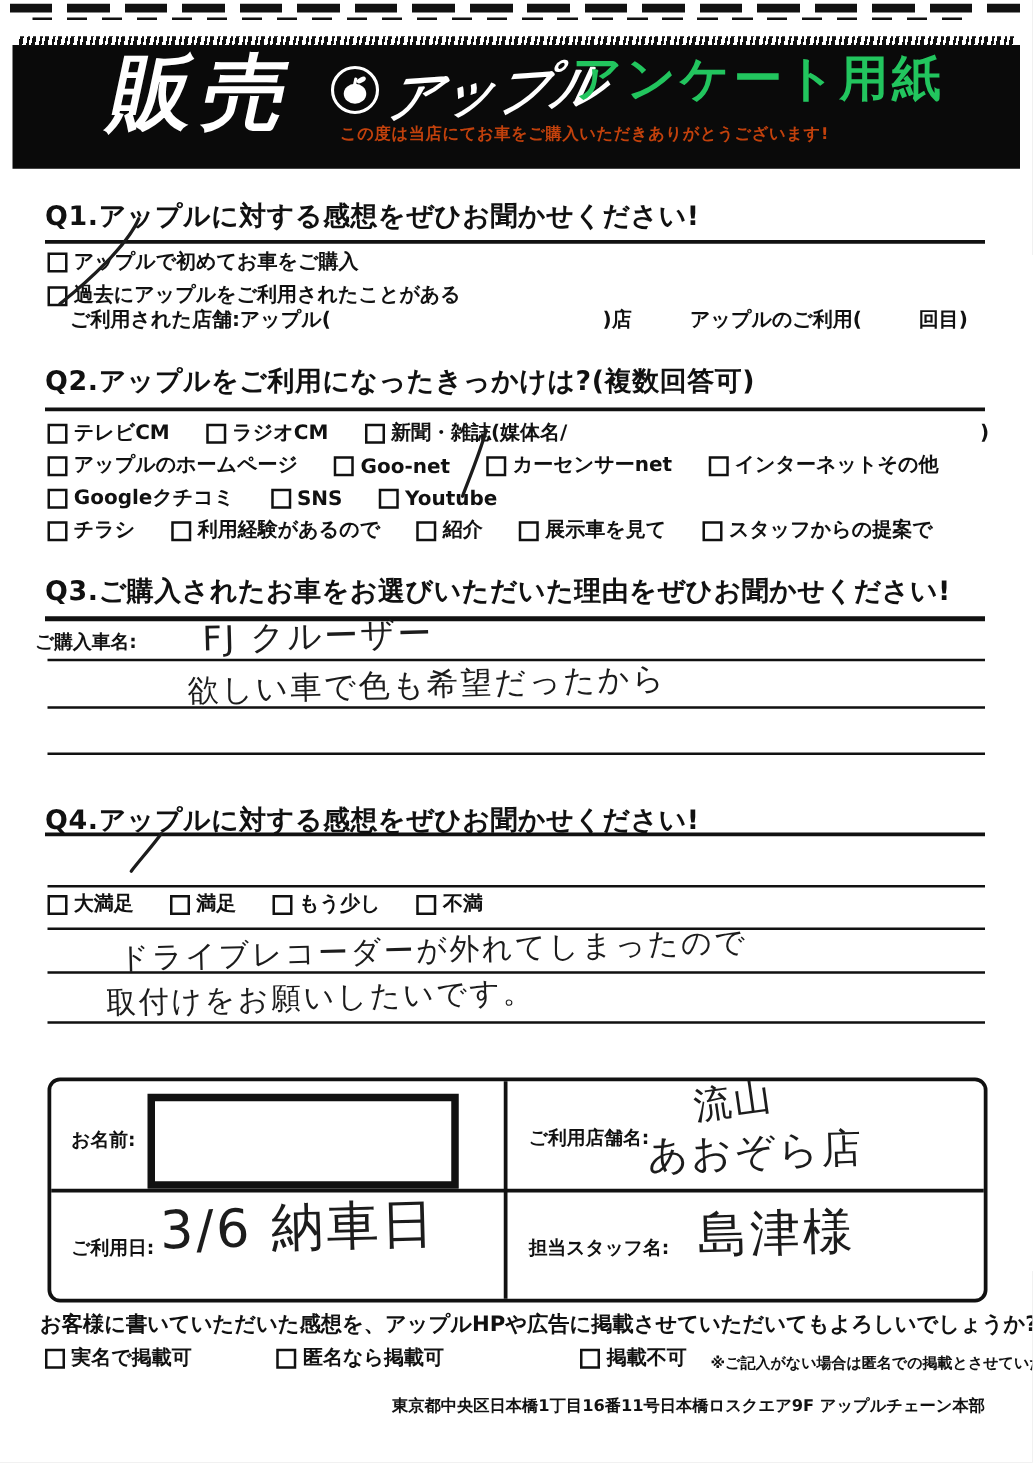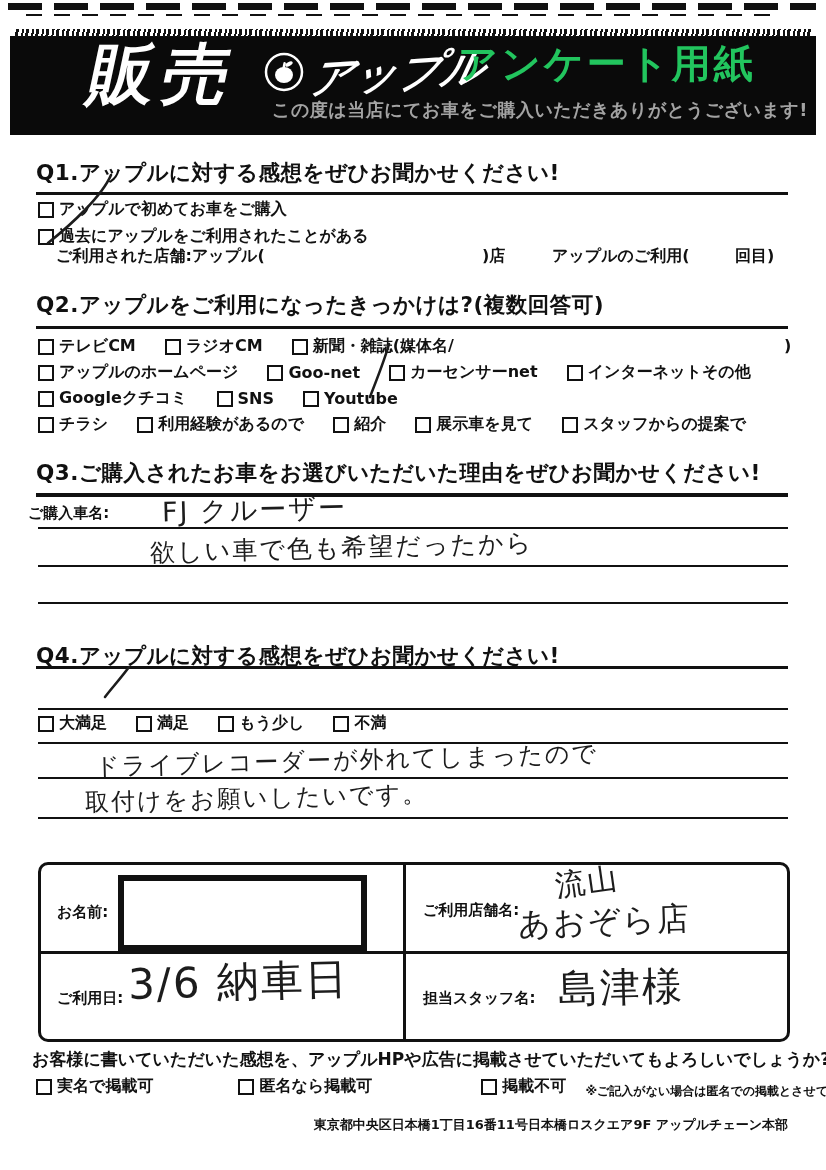--- a/index.html
+++ b/index.html
@@ -15,21 +15,21 @@
 
   
   .banner{top:36px;left:10px;width:806px;height:99px;background:#0a0a0a;}
   .banner::before{content:"";position:absolute;top:-7px;left:4px;right:4px;height:8px;
          background:repeating-linear-gradient(100deg,transparent 0 2px,#111 2px 5px,transparent 5px 8px,#111 8px 10px);}
   .stamp{left:80px;top:6px;color:#fff;font-size:66px;font-weight:900;
          transform:skewX(-12deg);letter-spacing:8px;line-height:1;}
   .brand-script{left:302px;top:16px;color:#fff;font-size:42px;font-weight:700;font-style:italic;
          transform:skewX(-16deg) rotate(-4deg);line-height:1;}
   .banner-title{left:448px;top:8px;color:#22c55e;font-size:39px;font-weight:900;letter-spacing:3px;line-height:1;}
-  .banner-sub{left:262px;top:62px;color:#a3a3a3;font-size:18px;font-weight:700;letter-spacing:0.5px;}
+  .banner-sub{left:262px;top:62px;color:#c2410c;font-size:13px;font-weight:700;letter-spacing:0.5px;}
   .logo{left:252px;top:14px;}
 
   
   .qh{font-size:21.5px;font-weight:900;letter-spacing:0.5px;white-space:nowrap;}
   .rule-h{height:3px;background:#111;left:36px;width:752px;}
   .rule{height:2px;background:#111;left:38px;width:750px;}
 
   
   .optrow{white-space:nowrap;}
   .opt{display:inline-flex;align-items:center;margin-right:24px;font-weight:700;font-size:16px;}
@@ -211,21 +211,21 @@
     <div class="abs hw" style="left:514px;top:2px;font-size:30px;transform:rotate(-8deg);">流山</div>
     <div class="abs hw" style="left:477px;top:40px;font-size:32px;transform:rotate(-2deg);">あおぞら店</div>
     <div class="abs small-lbl" style="left:16px;top:124px;">ご利用日:</div>
     <div class="abs hw tilt" style="left:87px;top:96px;font-size:42px;">3/6 納車日</div>
     <div class="abs small-lbl" style="left:382px;top:124px;">担当スタッフ名:</div>
     <div class="abs hw tilt" style="left:517px;top:102px;font-size:40px;">島津様</div>
   </div>
 
   <div class="abs lbl" style="left:32px;top:1048px;font-size:17px;">お客様に書いていただいた感想を、アップルHPや広告に掲載させていただいてもよろしいでしょうか?</div>
   <div class="abs optrow" style="left:36px;top:1076px;">
-    <span class="opt" style="margin-right:80px;">
+    <span class="opt" style="margin-right:63px;">
       <span class="cb"></span>
       <span>実名で掲載可</span>
     </span>
     <span class="opt" style="margin-right:104px;">
       <span class="cb"></span>
       <span>匿名なら掲載可</span>
     </span>
     <span class="opt" style="margin-right:14px;">
       <span class="cb"></span>
       <span>掲載不可</span>

